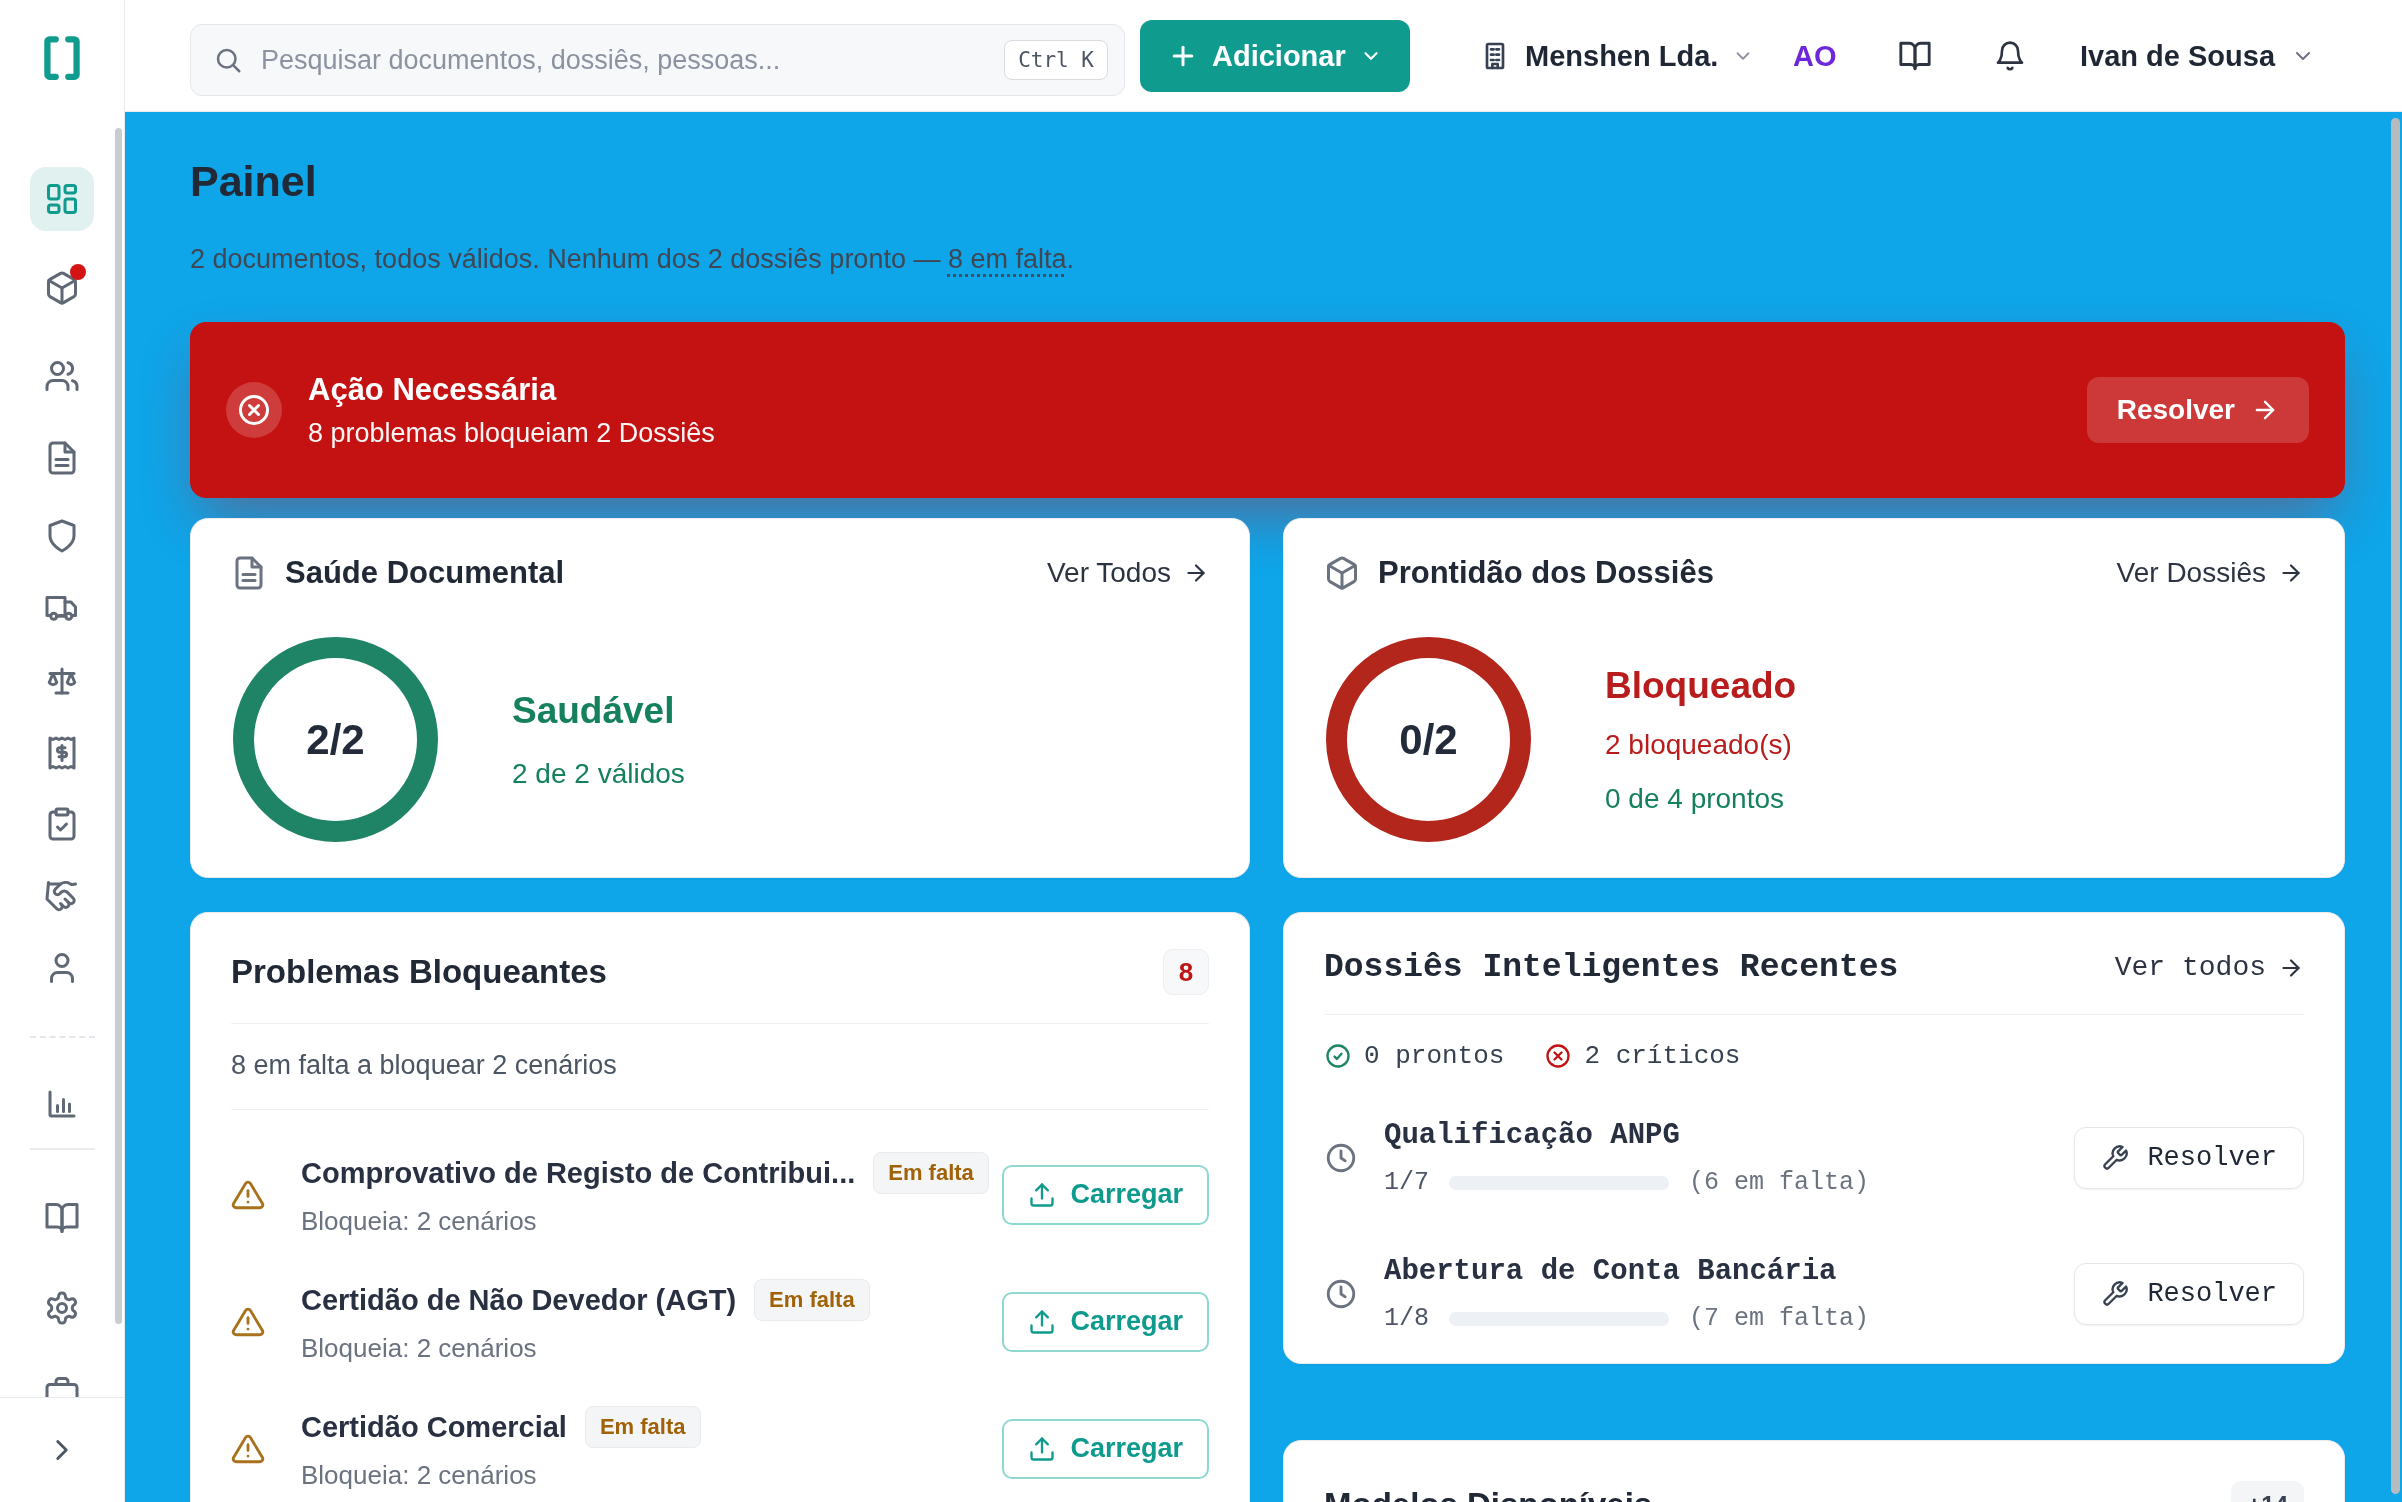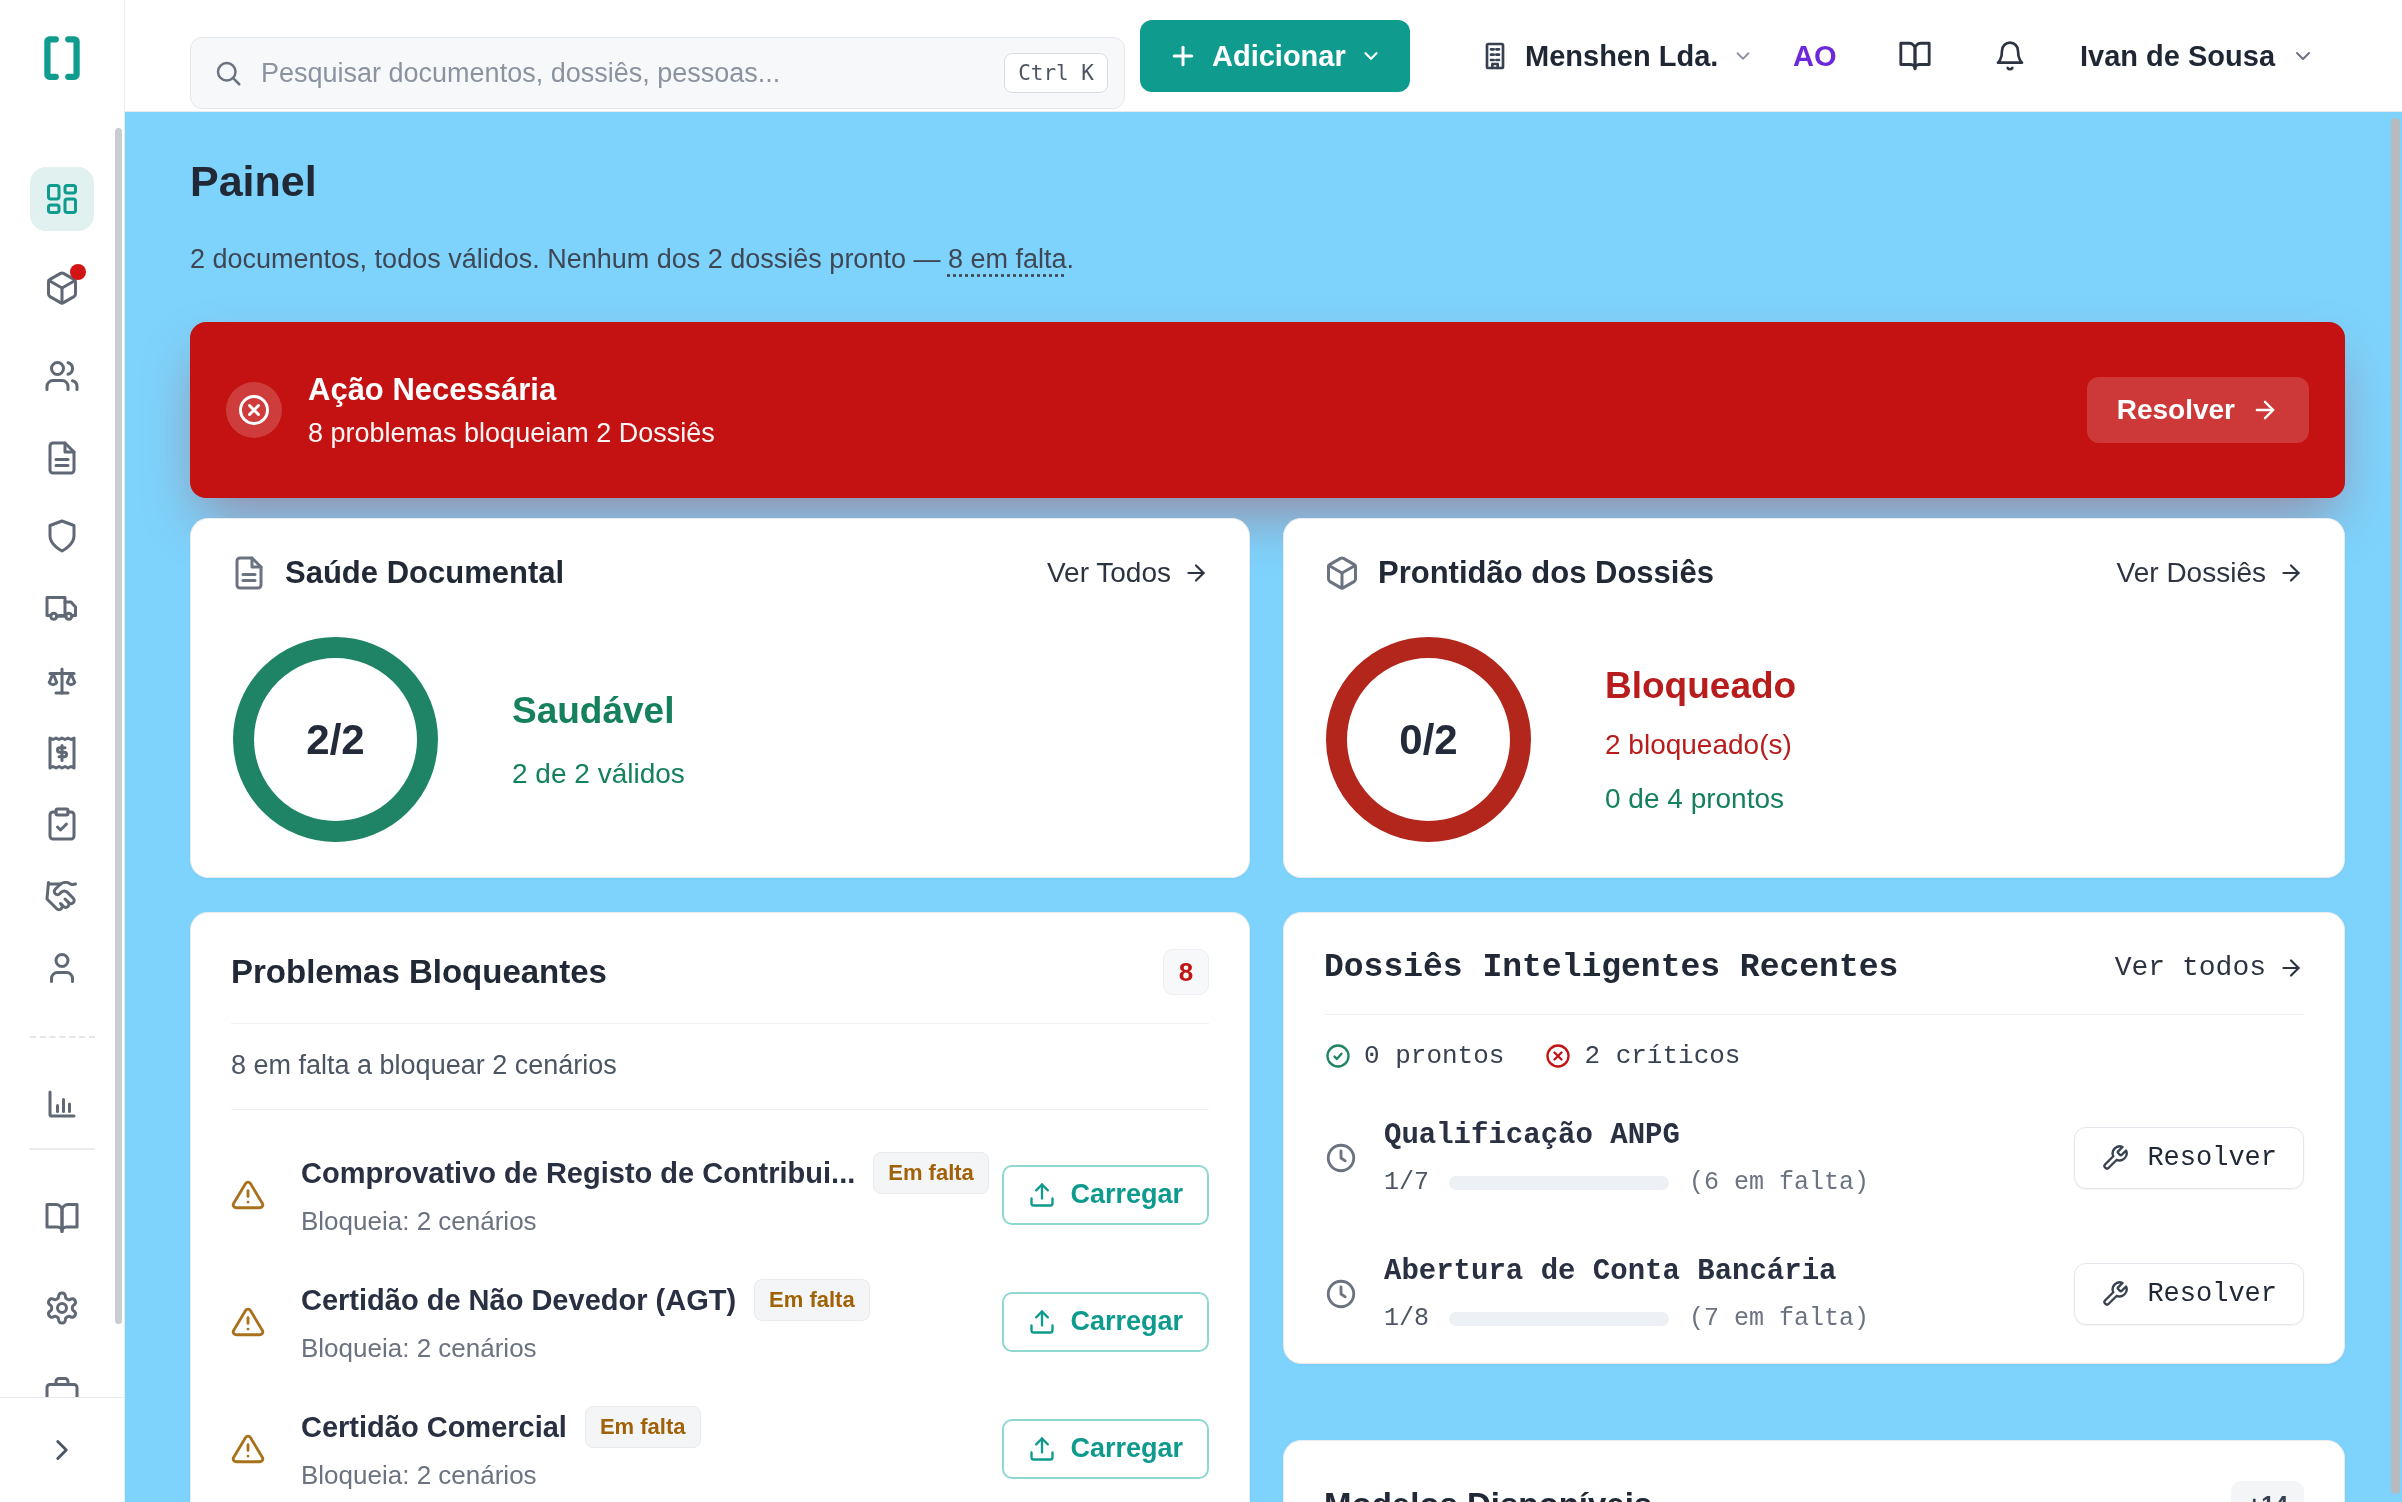--- a/index.html
+++ b/index.html
@@ -46,21 +46,21 @@
     background: #c9ccd1; border-radius: 4px;
   }
 
   
   .header {
     position: absolute; left: 125px; top: 0; width: 2277px; height: 112px;
     background: #ffffff; border-bottom: 1px solid #e8eaed; z-index: 20;
     display: flex; align-items: center;
   }
   .search {
-    position: absolute; left: 65px; top: 37px; width: 935px; height: 72px;
+    position: absolute; left: 65px; top: 24px; width: 935px; height: 72px;
     background: #f7f8fa; border: 1px solid #e4e7eb; border-radius: 12px;
     display: flex; align-items: center; padding: 0 16px 0 22px; color: #8b93a0; cursor: text;
   }
   .search-ph { font-size: 27px; margin-left: 18px; flex: 1; white-space: nowrap; overflow: hidden; }
   .kbd {
     font-family: "DejaVu Sans Mono", monospace; font-size: 21px; color: #4b5563;
     background: #ffffff; border: 1px solid #d9dde2; border-radius: 8px; padding: 7px 13px;
   }
   .btn-add {
     position: absolute; left: 1015px; top: 20px; height: 72px; padding: 0 28px;
@@ -84,21 +84,21 @@
   }
   .user {
     position: absolute; left: 1945px; top: 20px; height: 72px; padding: 0 10px;
     display: flex; align-items: center; gap: 16px; cursor: pointer;
     font-size: 29px; font-weight: 600; color: #1f2734;
   }
 
   
   .content {
     position: absolute; left: 125px; top: 112px; width: 2277px; height: 1390px;
-    background: #7dd3fc; overflow: hidden;
+    background: #0ea5e9; overflow: hidden;
   }
   .page-title { position: absolute; left: 65px; top: 45px; font-size: 43px; font-weight: 700; color: #222936; }
   .page-sub   { position: absolute; left: 65px; top: 132px; font-size: 27px; color: #3f4754; }
   .page-sub .dotted { text-decoration: underline dotted; text-underline-offset: 6px; cursor: pointer; }
 
   .banner {
     position: absolute; left: 65px; top: 210px; width: 2155px; height: 176px;
     background: #c41212; border-radius: 16px; color: #ffffff;
     display: flex; align-items: center; padding: 0 36px;
     box-shadow: 0 26px 55px -10px rgba(196,18,18,.38);

